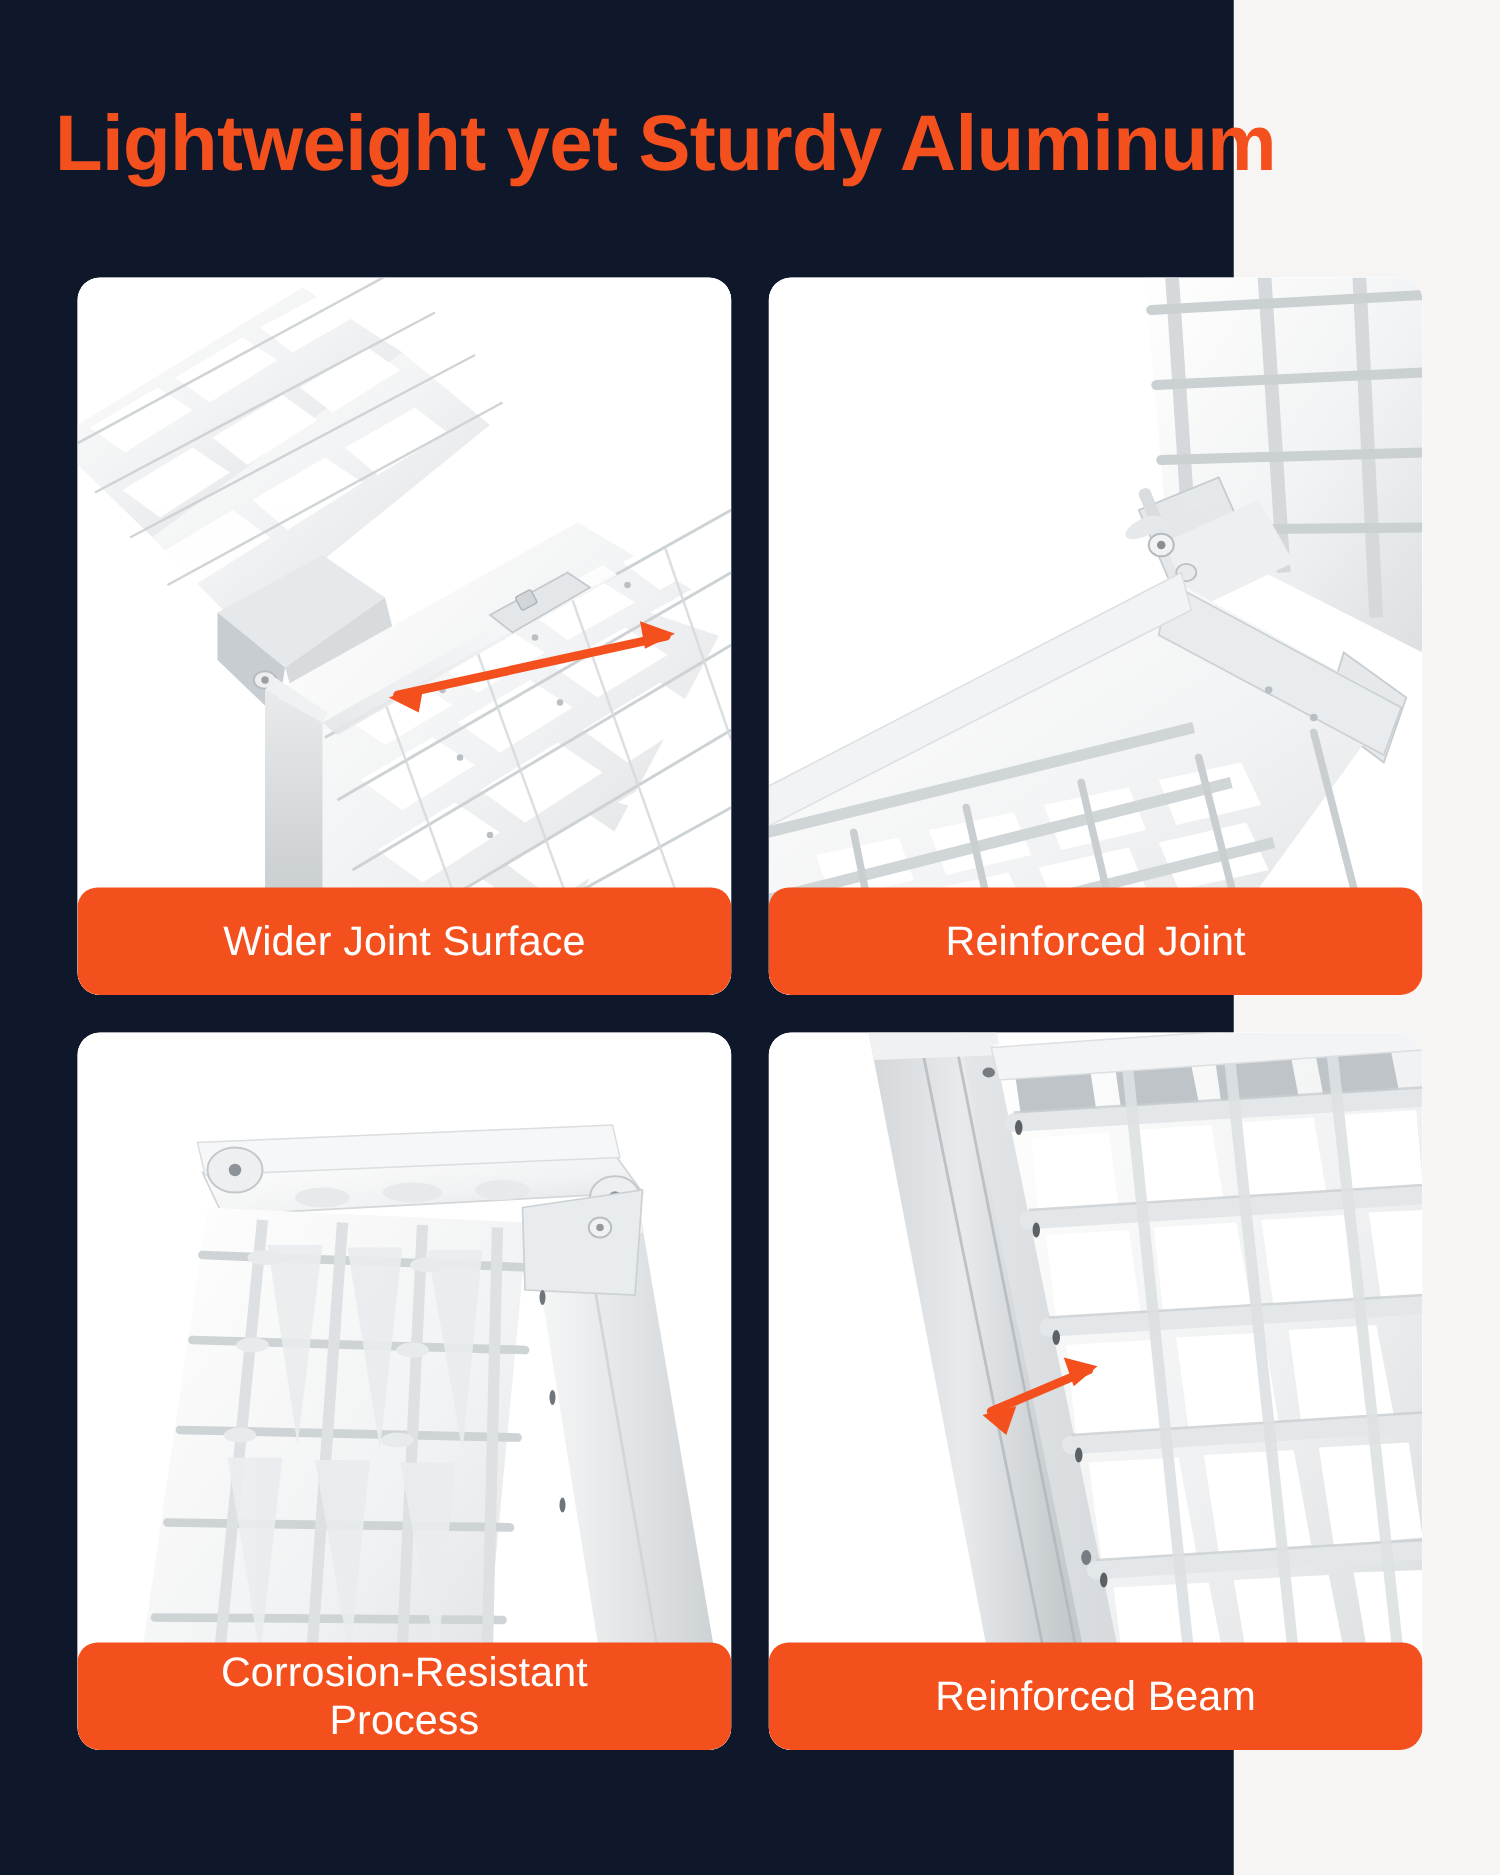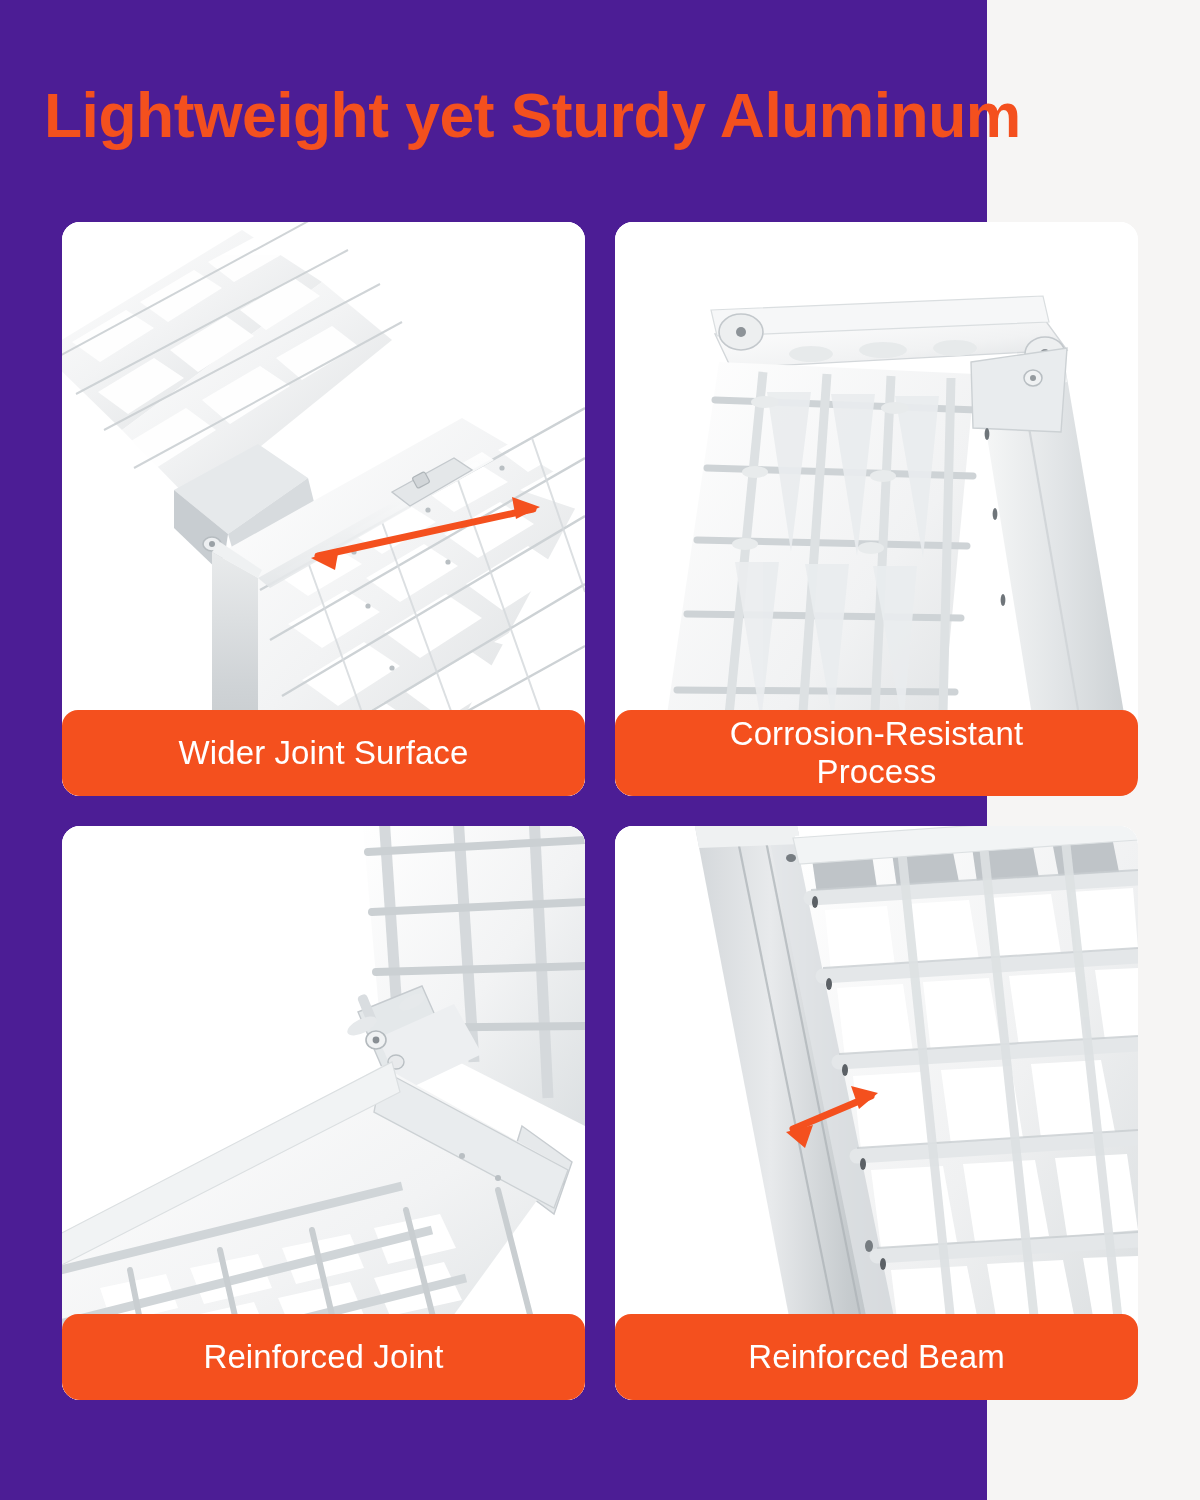--- a/index.html
+++ b/index.html
@@ -9,21 +9,21 @@
     height: 1500px;
     background: #F6F5F4;
     font-family: "Liberation Sans", sans-serif;
     overflow: hidden;
   }
 
   .page {
     position: relative;
     width: 987px;
     height: 1500px;
-    background: #4c1d95;
+    background: #0f172a;
   }
 
   
   .headline {
     position: absolute;
     left: 44px;
     top: 78px;
     width: 1130px;
     height: 80px;
     font-family: "Liberation Sans", sans-serif;
@@ -233,20 +233,123 @@
 
       <div class="caption">
         <span class="caption-text">Wider Joint Surface</span>
       </div>
     </div>
 
     <div class="card">
       <div class="photo">
         <svg viewBox="0 0 523 574" xmlns="http://www.w3.org/2000/svg">
           <defs>
+            <linearGradient id="alu3" x1="0" y1="0" x2="1" y2="1">
+              <stop offset="0%" stop-color="#FFFFFF"></stop>
+              <stop offset="55%" stop-color="#F2F3F4"></stop>
+              <stop offset="100%" stop-color="#DCE0E2"></stop>
+            </linearGradient>
+            <clipPath id="clipCard3">
+                <rect x="0" y="0" width="523" height="574" rx="18"></rect>
+              </clipPath>
+          </defs>
+
+          <g clip-path="url(#clipCard3)">
+            <rect x="0" y="0" width="523" height="574" fill="#FFFFFF"></rect>
+
+            <g>
+              <polygon points="300,-10 523,-10 523,300 318,196" fill="url(#alu3)"></polygon>
+
+              <g stroke="#D5D9DC" stroke-width="11" fill="none">
+                <line x1="322" y1="-10" x2="336" y2="200"></line>
+                <line x1="396" y1="-10" x2="412" y2="236"></line>
+                <line x1="472" y1="-10" x2="486" y2="272"></line>
+              </g>
+
+              <g stroke="#CBD0D3" stroke-width="8" stroke-linecap="round" fill="none">
+                <line x1="306" y1="26" x2="523" y2="14"></line>
+                <line x1="310" y1="86" x2="523" y2="76"></line>
+                <line x1="314" y1="146" x2="523" y2="140"></line>
+                <line x1="320" y1="202" x2="523" y2="200"></line>
+              </g>
+            </g>
+
+            <g>
+              <polygon points="296,186 360,160 384,214 322,246" fill="#E4E8EA" stroke="#C6CBCF" stroke-width="1.4"></polygon>
+              <polygon points="316,212 392,178 420,228 340,266" fill="#EDEFF1"></polygon>
+              <ellipse cx="314" cy="214" rx="10" ry="9" fill="#F0F2F3" stroke="#B4BABE" stroke-width="1.6"></ellipse>
+              <circle cx="314" cy="214" r="3.4" fill="#898F94"></circle>
+              <ellipse cx="334" cy="236" rx="8" ry="7" fill="#E8EAEC" stroke="#B9BFC3" stroke-width="1.4"></ellipse>
+              <rect x="300" y="168" width="10" height="30" rx="4" fill="#D9DDE0" transform="rotate(-22 305 183)"></rect>
+
+              <g fill="#E6E9EB">
+                <ellipse cx="300" cy="200" rx="16" ry="7" transform="rotate(-26 300 200)"></ellipse>
+                <ellipse cx="350" cy="176" rx="14" ry="6" transform="rotate(-26 350 176)"></ellipse>
+              </g>
+
+              <polygon points="460,300 510,336 492,388 444,352" fill="#E6E9EB" stroke="#C7CCD0" stroke-width="1.4"></polygon>
+              <ellipse cx="492" cy="354" rx="10" ry="9" fill="#F0F2F3" stroke="#B4BABE" stroke-width="1.6"></ellipse>
+              <circle cx="492" cy="354" r="3.4" fill="#898F94"></circle>
+            </g>
+
+            <g>
+              <polygon points="320,240 500,340 330,574 -10,574 -10,420" fill="url(#alu3)"></polygon>
+
+              <g fill="#FFFFFF">
+                <polygon points="38,462 104,448 116,482 50,498"></polygon>
+                <polygon points="128,442 196,428 210,462 142,478"></polygon>
+                <polygon points="220,422 288,408 302,442 234,458"></polygon>
+                <polygon points="312,402 378,388 394,422 326,438"></polygon>
+
+                <polygon points="26,512 96,496 110,534 40,550"></polygon>
+                <polygon points="120,492 192,476 208,514 136,530"></polygon>
+                <polygon points="216,472 288,456 304,494 232,510"></polygon>
+                <polygon points="312,452 382,436 400,474 328,490"></polygon>
+
+                <polygon points="16,566 88,548 100,574 24,574"></polygon>
+                <polygon points="112,546 186,528 200,574 126,574"></polygon>
+                <polygon points="210,526 286,508 302,574 224,574"></polygon>
+              </g>
+
+              <g stroke="#D0D5D8" stroke-width="9" fill="none">
+                <line x1="-10" y1="446" x2="340" y2="360"></line>
+                <line x1="-10" y1="500" x2="370" y2="404"></line>
+                <line x1="-10" y1="556" x2="404" y2="452"></line>
+              </g>
+
+              <g stroke="#C9CED1" stroke-width="6" stroke-linecap="round" fill="none">
+                <line x1="68" y1="444" x2="94" y2="574"></line>
+                <line x1="158" y1="424" x2="192" y2="574"></line>
+                <line x1="250" y1="404" x2="290" y2="574"></line>
+                <line x1="344" y1="384" x2="392" y2="574"></line>
+                <line x1="436" y1="364" x2="490" y2="574"></line>
+              </g>
+
+              <polygon points="320,244 506,344 492,382 312,286" fill="#E9ECEE" stroke="#CCD1D4" stroke-width="1.4"></polygon>
+
+              <polygon points="-10,412 330,236 338,266 -10,444" fill="#F1F3F4" stroke="#DBDFE1" stroke-width="1.2"></polygon>
+
+              <g fill="#B9BFC3">
+                <circle cx="400" cy="330" r="3"></circle>
+                <circle cx="436" cy="352" r="3"></circle>
+              </g>
+            </g>
+          </g>
+        </svg>
+      </div>
+
+      <div class="caption">
+        <span class="caption-text">Reinforced Joint</span>
+      </div>
+    </div>
+
+    <div class="card">
+      <div class="photo">
+        <svg viewBox="0 0 523 574" xmlns="http://www.w3.org/2000/svg">
+          <defs>
             <linearGradient id="alu2" x1="0" y1="0" x2="1" y2="1">
               <stop offset="0%" stop-color="#FFFFFF"></stop>
               <stop offset="60%" stop-color="#F1F2F3"></stop>
               <stop offset="100%" stop-color="#DCDFE1"></stop>
             </linearGradient>
             <linearGradient id="beam2" x1="0" y1="0" x2="1" y2="0">
               <stop offset="0%" stop-color="#F7F8F8"></stop>
               <stop offset="50%" stop-color="#E2E5E7"></stop>
               <stop offset="100%" stop-color="#C9CED1"></stop>
             </linearGradient>
@@ -328,123 +431,20 @@
                 <ellipse cx="380" cy="292" rx="2.4" ry="6"></ellipse>
                 <ellipse cx="388" cy="378" rx="2.4" ry="6"></ellipse>
               </g>
             </g>
           </g>
         </svg>
       </div>
 
       <div class="caption two-line">
         <span class="caption-text"><span>Corrosion-Resistant</span><br><span>Process</span></span>
-      </div>
-    </div>
-
-    <div class="card">
-      <div class="photo">
-        <svg viewBox="0 0 523 574" xmlns="http://www.w3.org/2000/svg">
-          <defs>
-            <linearGradient id="alu3" x1="0" y1="0" x2="1" y2="1">
-              <stop offset="0%" stop-color="#FFFFFF"></stop>
-              <stop offset="55%" stop-color="#F2F3F4"></stop>
-              <stop offset="100%" stop-color="#DCE0E2"></stop>
-            </linearGradient>
-            <clipPath id="clipCard3">
-                <rect x="0" y="0" width="523" height="574" rx="18"></rect>
-              </clipPath>
-          </defs>
-
-          <g clip-path="url(#clipCard3)">
-            <rect x="0" y="0" width="523" height="574" fill="#FFFFFF"></rect>
-
-            <g>
-              <polygon points="300,-10 523,-10 523,300 318,196" fill="url(#alu3)"></polygon>
-
-              <g stroke="#D5D9DC" stroke-width="11" fill="none">
-                <line x1="322" y1="-10" x2="336" y2="200"></line>
-                <line x1="396" y1="-10" x2="412" y2="236"></line>
-                <line x1="472" y1="-10" x2="486" y2="272"></line>
-              </g>
-
-              <g stroke="#CBD0D3" stroke-width="8" stroke-linecap="round" fill="none">
-                <line x1="306" y1="26" x2="523" y2="14"></line>
-                <line x1="310" y1="86" x2="523" y2="76"></line>
-                <line x1="314" y1="146" x2="523" y2="140"></line>
-                <line x1="320" y1="202" x2="523" y2="200"></line>
-              </g>
-            </g>
-
-            <g>
-              <polygon points="296,186 360,160 384,214 322,246" fill="#E4E8EA" stroke="#C6CBCF" stroke-width="1.4"></polygon>
-              <polygon points="316,212 392,178 420,228 340,266" fill="#EDEFF1"></polygon>
-              <ellipse cx="314" cy="214" rx="10" ry="9" fill="#F0F2F3" stroke="#B4BABE" stroke-width="1.6"></ellipse>
-              <circle cx="314" cy="214" r="3.4" fill="#898F94"></circle>
-              <ellipse cx="334" cy="236" rx="8" ry="7" fill="#E8EAEC" stroke="#B9BFC3" stroke-width="1.4"></ellipse>
-              <rect x="300" y="168" width="10" height="30" rx="4" fill="#D9DDE0" transform="rotate(-22 305 183)"></rect>
-
-              <g fill="#E6E9EB">
-                <ellipse cx="300" cy="200" rx="16" ry="7" transform="rotate(-26 300 200)"></ellipse>
-                <ellipse cx="350" cy="176" rx="14" ry="6" transform="rotate(-26 350 176)"></ellipse>
-              </g>
-
-              <polygon points="460,300 510,336 492,388 444,352" fill="#E6E9EB" stroke="#C7CCD0" stroke-width="1.4"></polygon>
-              <ellipse cx="492" cy="354" rx="10" ry="9" fill="#F0F2F3" stroke="#B4BABE" stroke-width="1.6"></ellipse>
-              <circle cx="492" cy="354" r="3.4" fill="#898F94"></circle>
-            </g>
-
-            <g>
-              <polygon points="320,240 500,340 330,574 -10,574 -10,420" fill="url(#alu3)"></polygon>
-
-              <g fill="#FFFFFF">
-                <polygon points="38,462 104,448 116,482 50,498"></polygon>
-                <polygon points="128,442 196,428 210,462 142,478"></polygon>
-                <polygon points="220,422 288,408 302,442 234,458"></polygon>
-                <polygon points="312,402 378,388 394,422 326,438"></polygon>
-
-                <polygon points="26,512 96,496 110,534 40,550"></polygon>
-                <polygon points="120,492 192,476 208,514 136,530"></polygon>
-                <polygon points="216,472 288,456 304,494 232,510"></polygon>
-                <polygon points="312,452 382,436 400,474 328,490"></polygon>
-
-                <polygon points="16,566 88,548 100,574 24,574"></polygon>
-                <polygon points="112,546 186,528 200,574 126,574"></polygon>
-                <polygon points="210,526 286,508 302,574 224,574"></polygon>
-              </g>
-
-              <g stroke="#D0D5D8" stroke-width="9" fill="none">
-                <line x1="-10" y1="446" x2="340" y2="360"></line>
-                <line x1="-10" y1="500" x2="370" y2="404"></line>
-                <line x1="-10" y1="556" x2="404" y2="452"></line>
-              </g>
-
-              <g stroke="#C9CED1" stroke-width="6" stroke-linecap="round" fill="none">
-                <line x1="68" y1="444" x2="94" y2="574"></line>
-                <line x1="158" y1="424" x2="192" y2="574"></line>
-                <line x1="250" y1="404" x2="290" y2="574"></line>
-                <line x1="344" y1="384" x2="392" y2="574"></line>
-                <line x1="436" y1="364" x2="490" y2="574"></line>
-              </g>
-
-              <polygon points="320,244 506,344 492,382 312,286" fill="#E9ECEE" stroke="#CCD1D4" stroke-width="1.4"></polygon>
-
-              <polygon points="-10,412 330,236 338,266 -10,444" fill="#F1F3F4" stroke="#DBDFE1" stroke-width="1.2"></polygon>
-
-              <g fill="#B9BFC3">
-                <circle cx="400" cy="330" r="3"></circle>
-                <circle cx="436" cy="352" r="3"></circle>
-              </g>
-            </g>
-          </g>
-        </svg>
-      </div>
-
-      <div class="caption">
-        <span class="caption-text">Reinforced Joint</span>
       </div>
     </div>
 
     <div class="card">
       <div class="photo">
         <svg viewBox="0 0 523 574" xmlns="http://www.w3.org/2000/svg">
           <defs>
             <linearGradient id="alu4" x1="0" y1="0" x2="1" y2="1">
               <stop offset="0%" stop-color="#FFFFFF"></stop>
               <stop offset="55%" stop-color="#F0F1F2"></stop>

